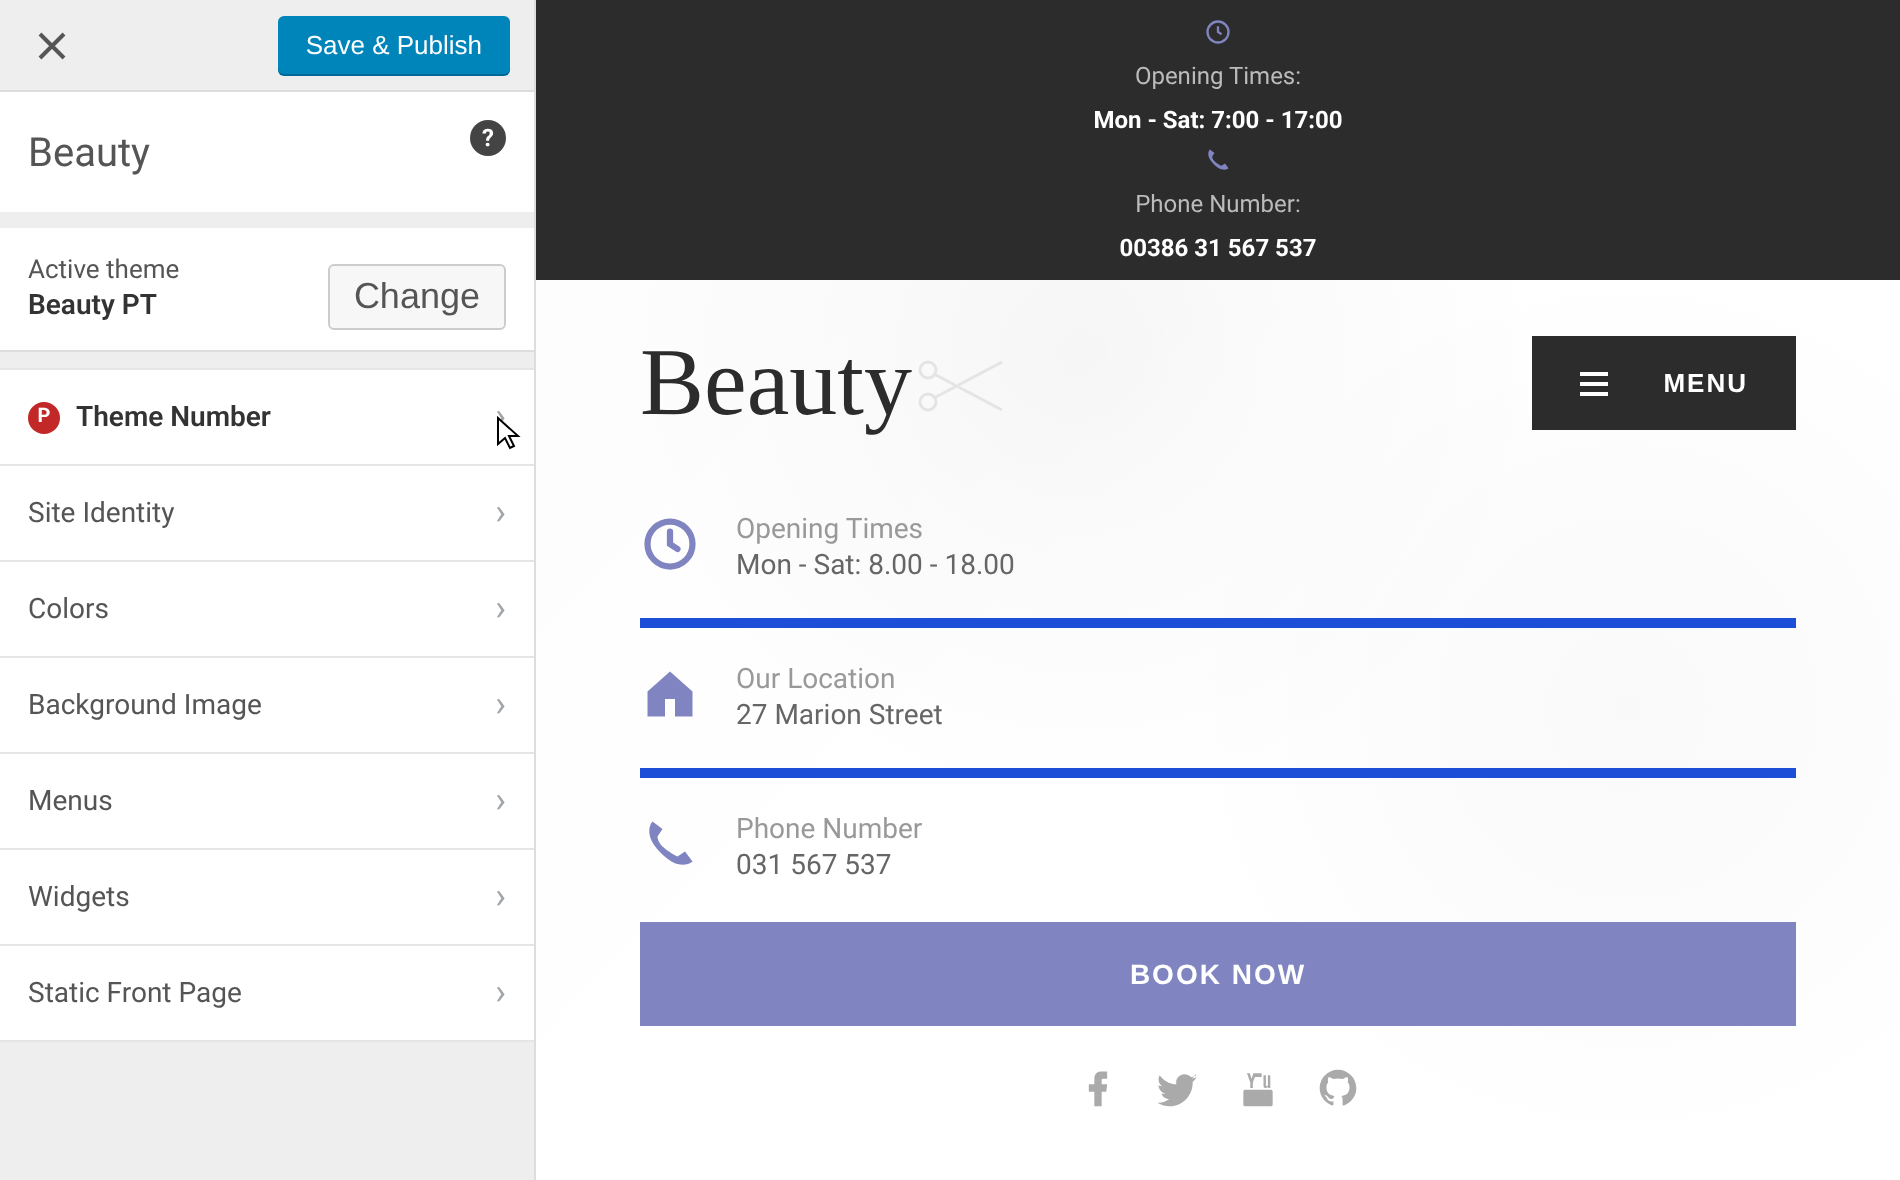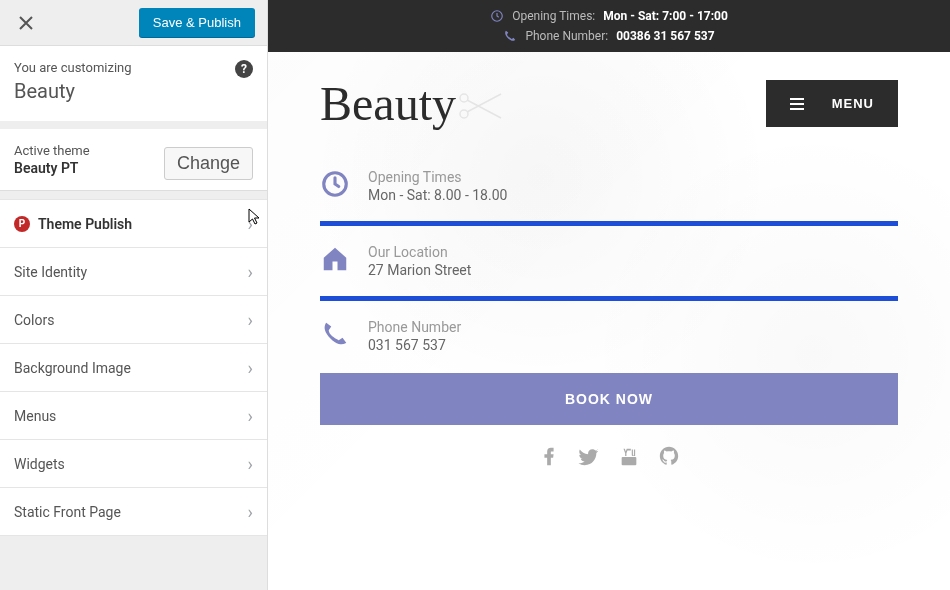--- a/index.html
+++ b/index.html
@@ -38,21 +38,21 @@
 
 .preview { flex: 1; background: #fff; position: relative; }
 .preview-bg { position: absolute; inset: 0; background:
   radial-gradient(circle at 40% 30%, rgba(0,0,0,0.03) 0%, transparent 40%),
   radial-gradient(circle at 80% 60%, rgba(0,0,0,0.025) 0%, transparent 35%),
   linear-gradient(135deg, rgba(0,0,0,0.01) 0%, transparent 50%);
 }
 .preview-content { position: relative; }
 
 .top-bar { background: #2c2c2c; color: #fff; font-size: 12px; padding: 6px 0; }
-.top-line { display: flex; align-items: center; justify-content: center; gap: 8px; padding: 3px 0; }
+.top-line { display: flex; align-items: center; justify-content: center; gap: 8px; padding: 3px 0; flex-direction: column; }
 .top-line .label { color: #bbb; }
 .top-line .bold { font-weight: 700; color: #fff; }
 .tb-icon { display: inline-flex; align-items: center; }
 
 .header { display: flex; align-items: center; justify-content: space-between; padding: 24px 52px 0 52px; }
 .logo { font-family: "Brush Script MT", cursive; font-size: 48px; color: #2c2c2c; font-weight: 500; position: relative; }
 .scissors-deco { position: absolute; left: 100%; top: 8px; opacity: 0.25; }
 .menu-btn { background: #2c2c2c; color: #fff; border: none; padding: 16px 24px; font-size: 13px; font-weight: 700; letter-spacing: 1px; display: flex; align-items: center; gap: 28px; cursor: pointer; }
 .hamburger { display: inline-flex; flex-direction: column; gap: 3px; }
 .hamburger span { width: 14px; height: 2px; background: #fff; }
@@ -77,40 +77,39 @@
     <div class="sidebar-top">
       <div class="close-btn">
         <svg width="14" height="14" viewBox="0 0 14 14">
             <path d="M1 1 L13 13 M13 1 L1 13" stroke="#555" stroke-width="2" fill="none"></path>
           </svg>
       </div>
       <button class="save-btn">Save &amp; Publish</button>
     </div>
 
     <div class="sidebar-info">
-      <div class="customizing">You are customizing</div>
       <div class="site-title">Beauty</div>
       <div class="help-icon">?</div>
     </div>
 
     <div class="divider-thin"></div>
 
     <div class="theme-block">
       <div class="theme-label">Active theme</div>
       <div class="theme-name">Beauty PT</div>
       <button class="change-btn">Change</button>
     </div>
 
     <div class="divider-thin"></div>
 
     <div class="menu-list">
       <div class="menu-item">
         <div class="menu-left">
           <span class="theme-opts-icon">P</span>
-          <span class="bold">Theme Publish</span>
+          <span class="bold">Theme Number</span>
         </div>
         <span class="chevron">›</span>
       </div>
       <div class="menu-item">
         <span>Site Identity</span>
         <span class="chevron">›</span>
       </div>
       <div class="menu-item">
         <span>Colors</span>
         <span class="chevron">›</span>

